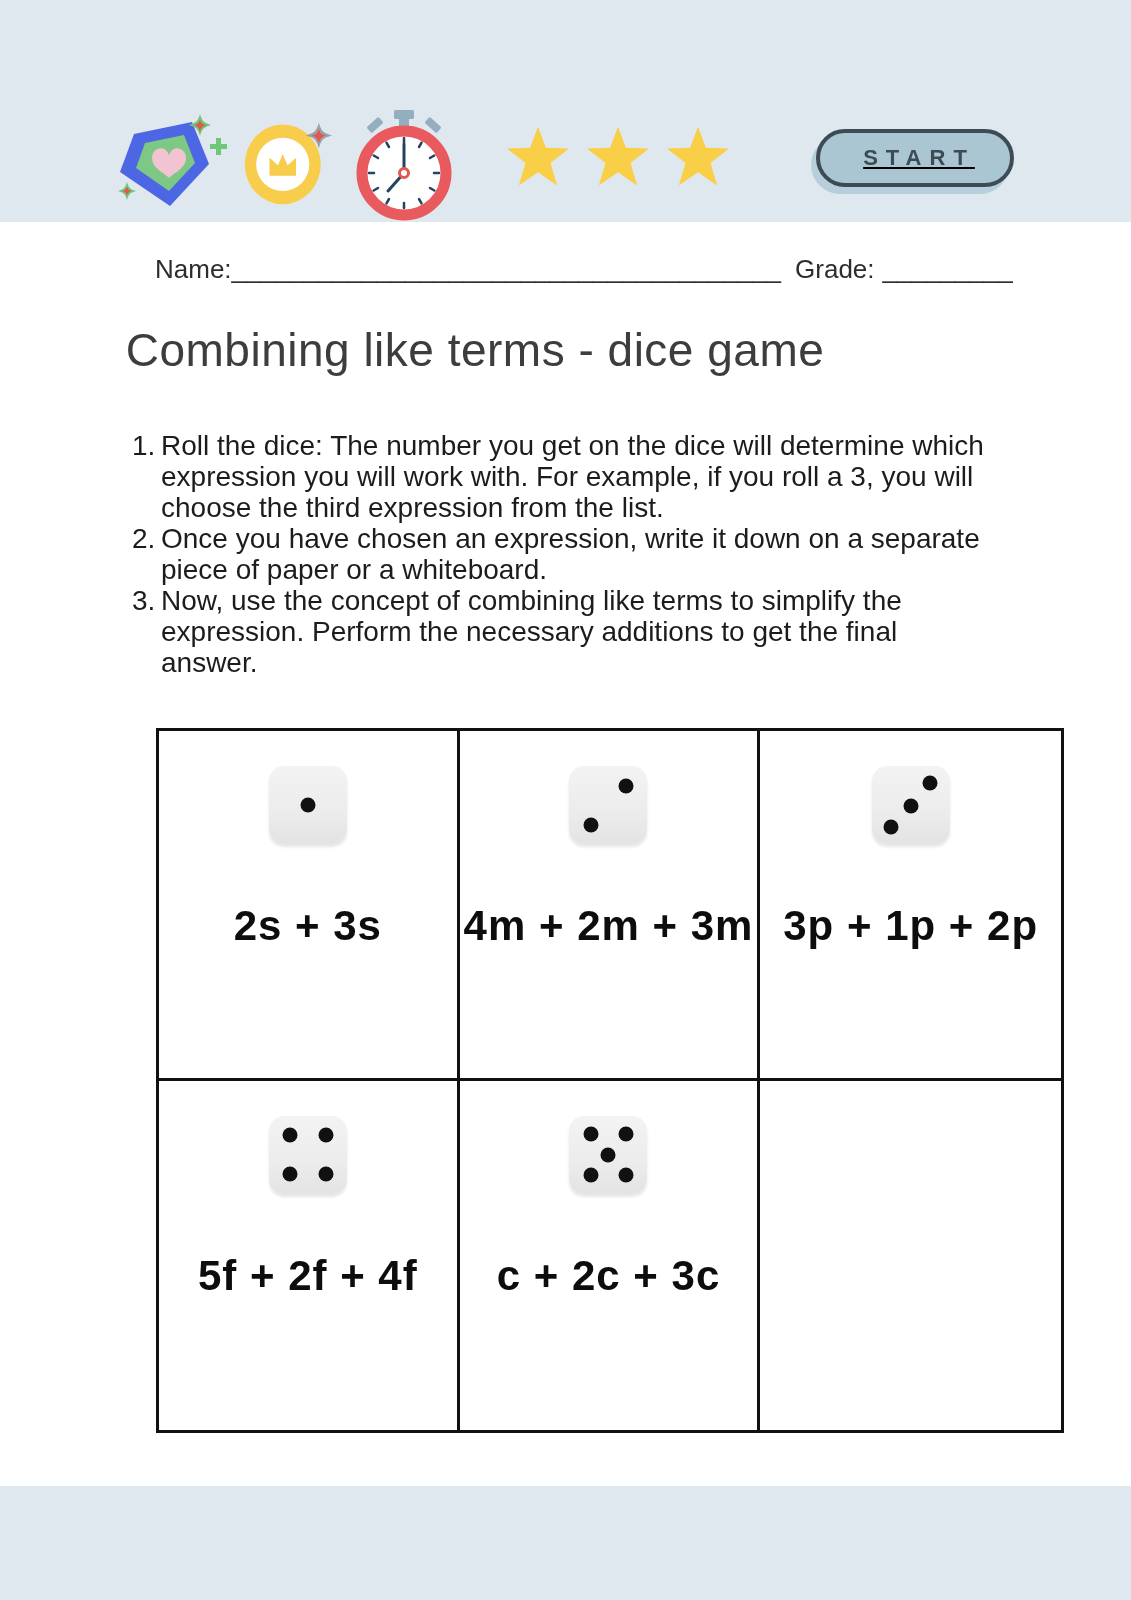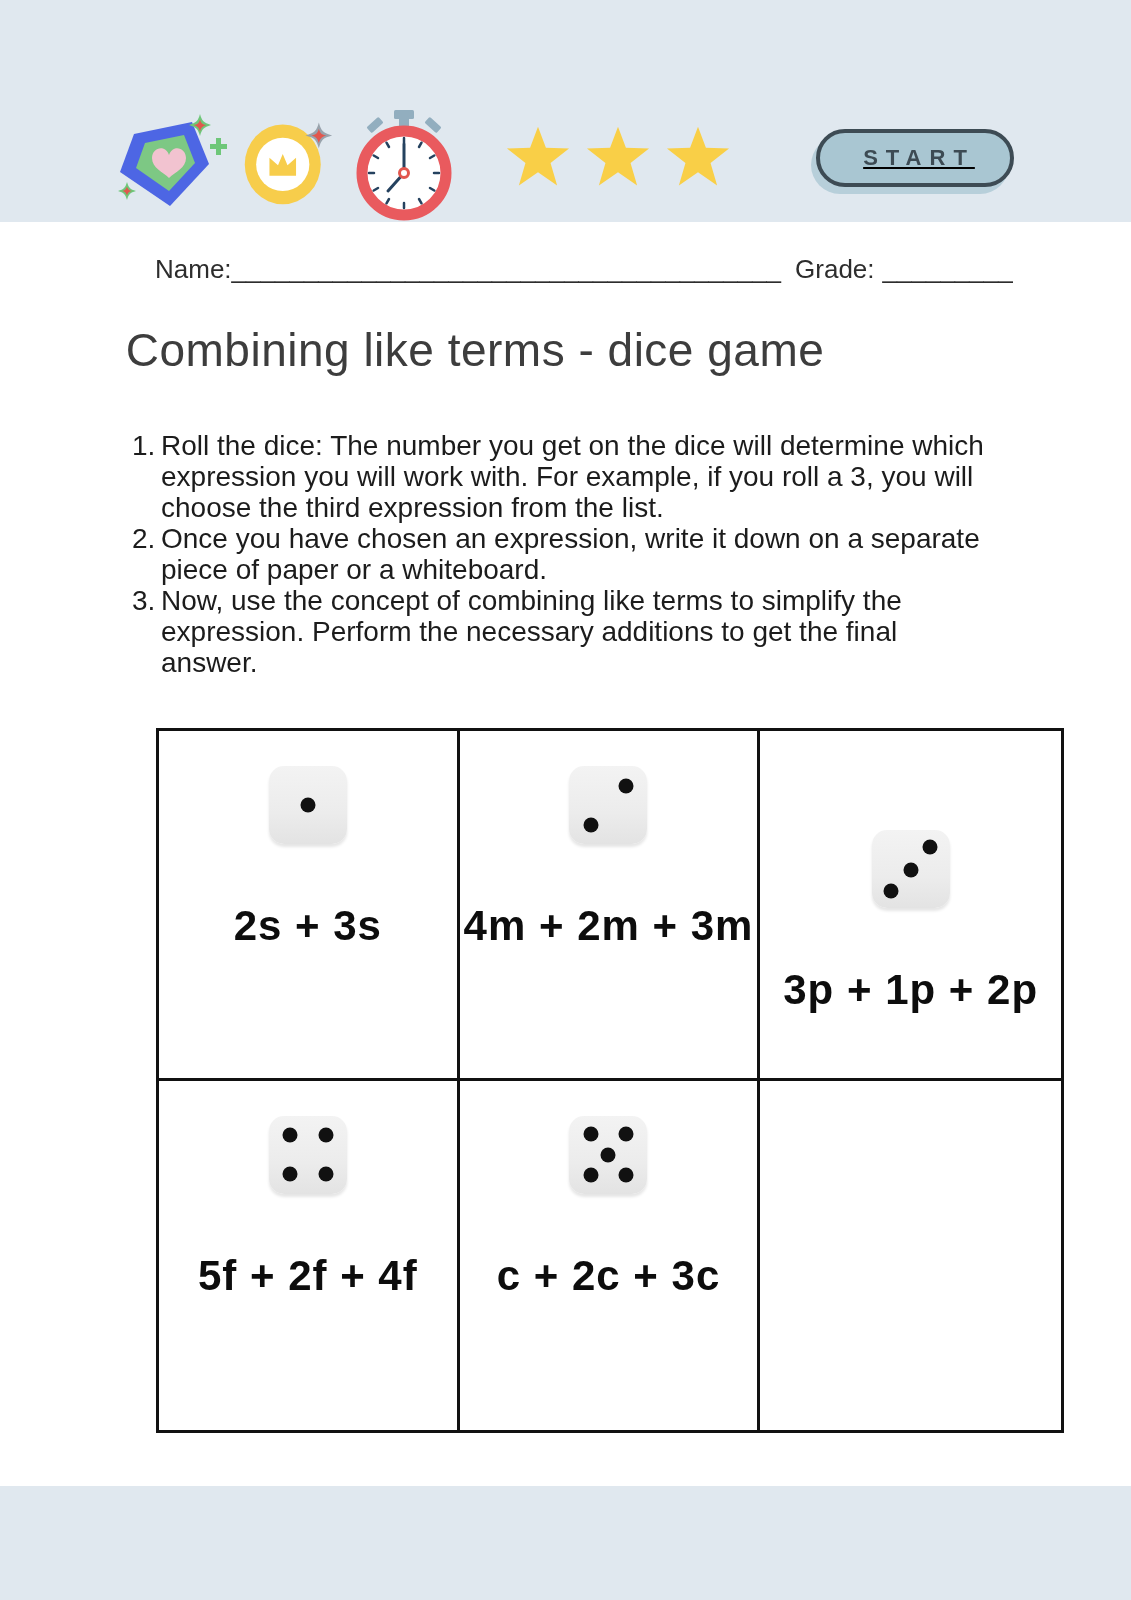--- a/index.html
+++ b/index.html
@@ -70,21 +70,21 @@
     position:absolute; left:108px; top:728px; width:902px; height:699px;
     border:3px solid #111; display:grid;
     grid-template-columns:1fr 1fr 1fr; grid-template-rows:1fr 1fr;
     background:#fff;
     margin-left:48px;
   }
   .cell {
     border-right:3px solid #111; border-bottom:3px solid #111;
     display:flex; flex-direction:column; align-items:center;
   }
-  .cell:nth-child(3n) { border-right:none;justify-content:center; }
+  .cell:nth-child(3n) { border-right:none; }
   .cell:nth-child(n+4) { border-bottom:none; }
 
   .die {
     margin-top:35px; width:78px; height:78px; border-radius:15px;
     background:linear-gradient(180deg,#f3f3f3 0%,#ececec 60%,#e3e3e3 100%);
     box-shadow:0 3px 3px rgba(0,0,0,0.10);
     position:relative; flex-shrink:0;
   }
   .pip {
     position:absolute; width:15px; height:15px; border-radius:50%;

